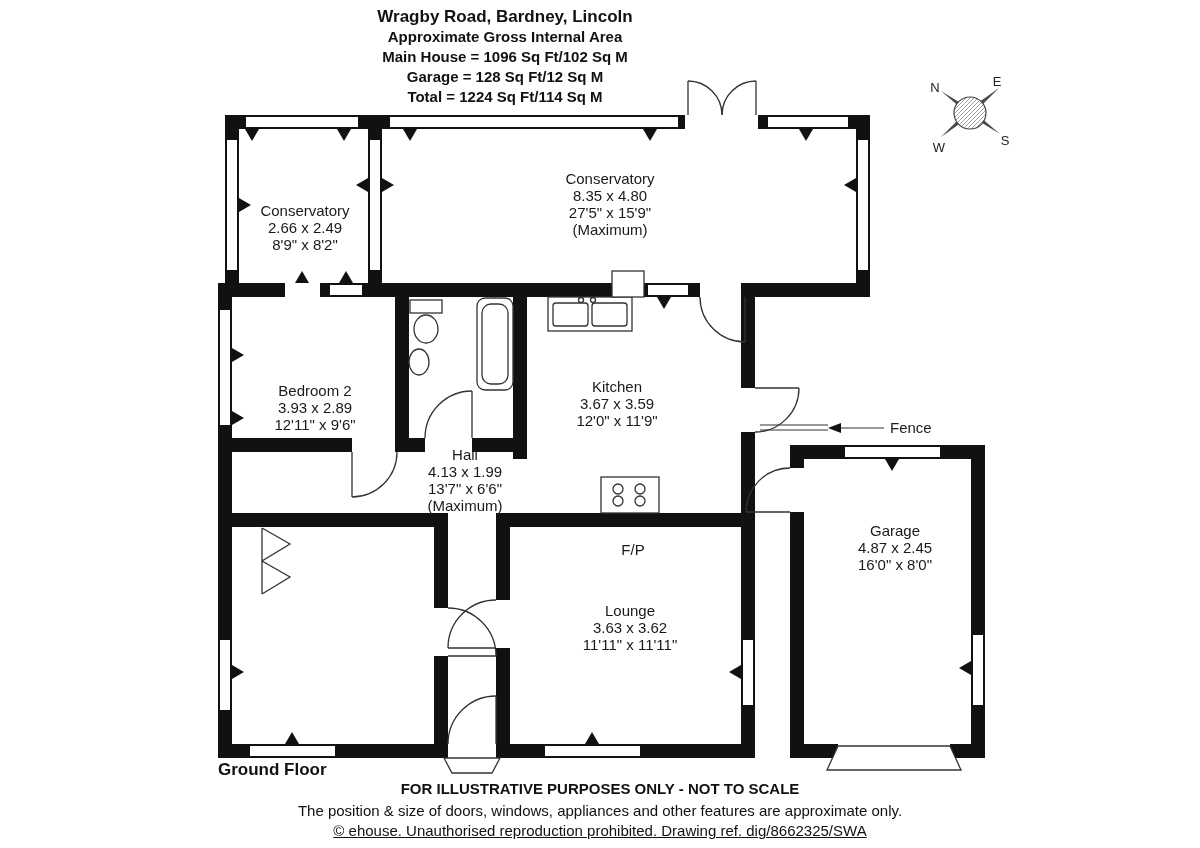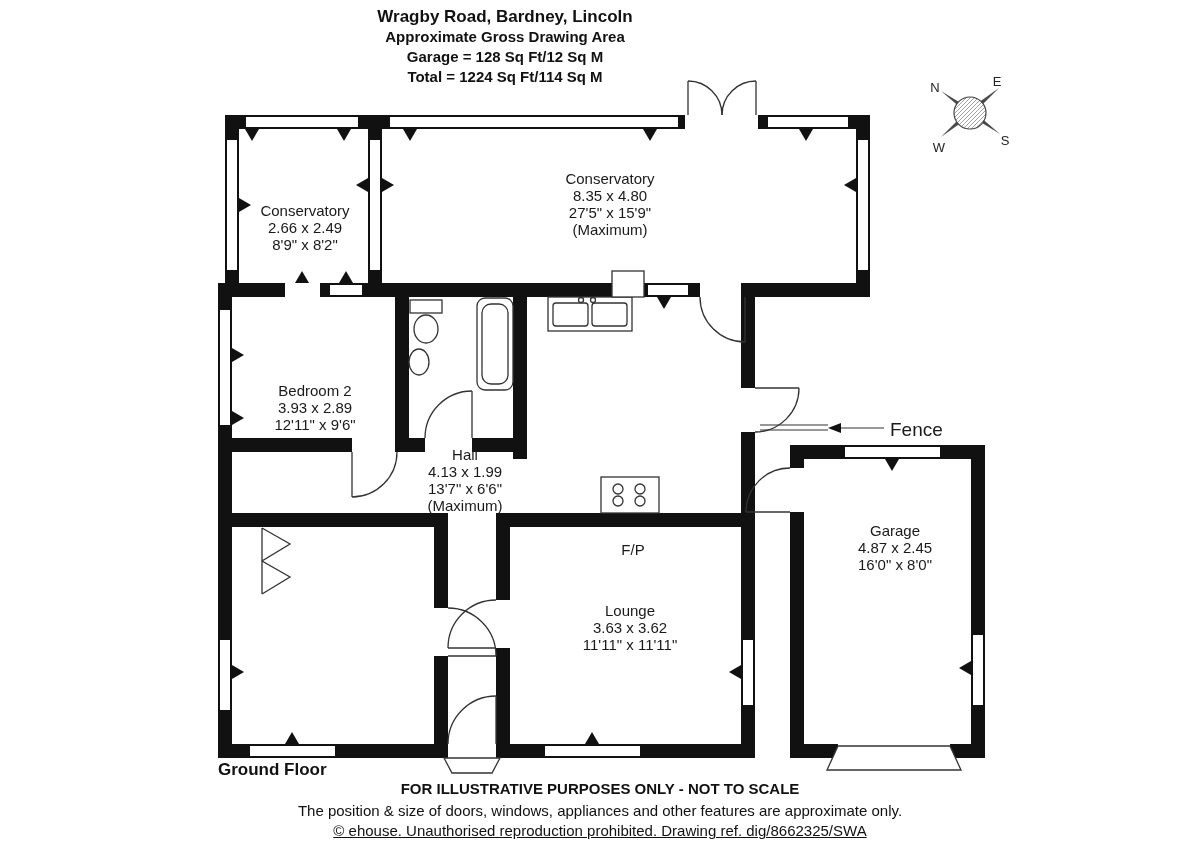--- a/index.html
+++ b/index.html
@@ -2,34 +2,35 @@
 <html><head>
 <meta charset="utf-8">
 <style>
   html,body{margin:0;padding:0;background:#fff;}
   .page{position:relative;width:1200px;height:848px;background:#ffffff;overflow:hidden;
         font-family:"Liberation Sans", sans-serif;color:#111;}
   .hdr{position:absolute;top:6px;left:205px;width:600px;text-align:center;}
   .hdr-title{font-size:17px;font-weight:bold;line-height:21px;}
   .hdr-line{font-size:15px;font-weight:bold;line-height:20px;}
   .room-label{position:absolute;text-align:center;font-size:15px;line-height:17px;color:#1a1a1a;}
-  .small-label{position:absolute;font-size:19px;color:#1a1a1a;}
+  .small-label{position:absolute;font-size:15px;color:#1a1a1a;}
   .floor-title{position:absolute;left:218px;top:760px;font-size:17px;font-weight:bold;}
   .foot-center{position:absolute;left:0;width:1200px;text-align:center;font-size:15px;}
   .foot-bold{font-weight:bold;}
   svg{position:absolute;left:0;top:0;}
 </style>
 </head>
 <body>
 
 <div class="page">
 
   <div class="hdr">
     <div class="hdr-title">Wragby Road, Bardney, Lincoln</div>
-    <div class="hdr-line">Approximate Gross Drawing Area</div>
+    <div class="hdr-line">Approximate Gross Internal Area</div>
+    <div class="hdr-line">Main House = 1096 Sq Ft/102 Sq M</div>
     <div class="hdr-line">Garage = 128 Sq Ft/12 Sq M</div>
     <div class="hdr-line">Total = 1224 Sq Ft/114 Sq M</div>
   </div>
 
   <svg width="1200" height="848" viewBox="0 0 1200 848">
     <defs>
       <pattern id="hatch" patternUnits="userSpaceOnUse" width="4" height="4">
         <path d="M0 4 L4 0" stroke="#8a8a8a" stroke-width="0.8"></path>
       </pattern>
     </defs>
@@ -201,20 +202,25 @@
     <div>27'5" x 15'9"</div>
     <div>(Maximum)</div>
   </div>
 
   <div class="room-label" style="left:240px;top:382px;width:150px;">
     <div>Bedroom 2</div>
     <div>3.93 x 2.89</div>
     <div>12'11" x 9'6"</div>
   </div>
 
+  <div class="room-label" style="left:540px;top:378px;width:154px;">
+    <div>Kitchen</div>
+    <div>3.67 x 3.59</div>
+    <div>12'0" x 11'9"</div>
+  </div>
 
   <div class="room-label" style="left:390px;top:446px;width:150px;">
     <div>Hall</div>
     <div>4.13 x 1.99</div>
     <div>13'7" x 6'6"</div>
     <div>(Maximum)</div>
   </div>
 
 
   <div class="room-label" style="left:552px;top:602px;width:156px;">

